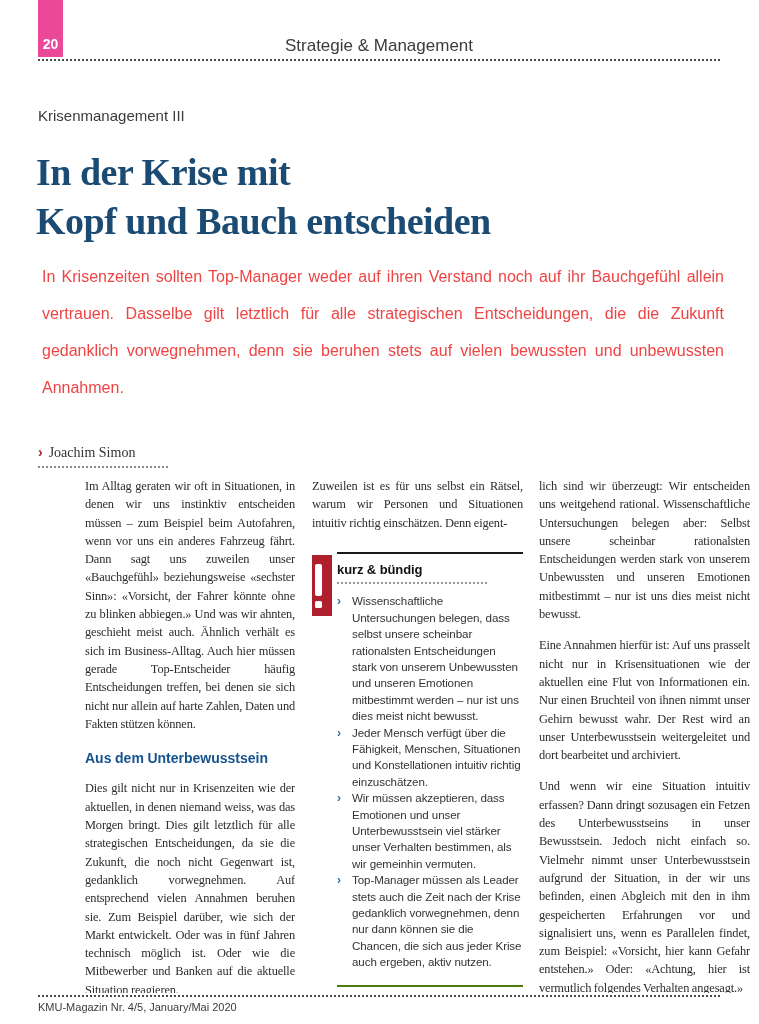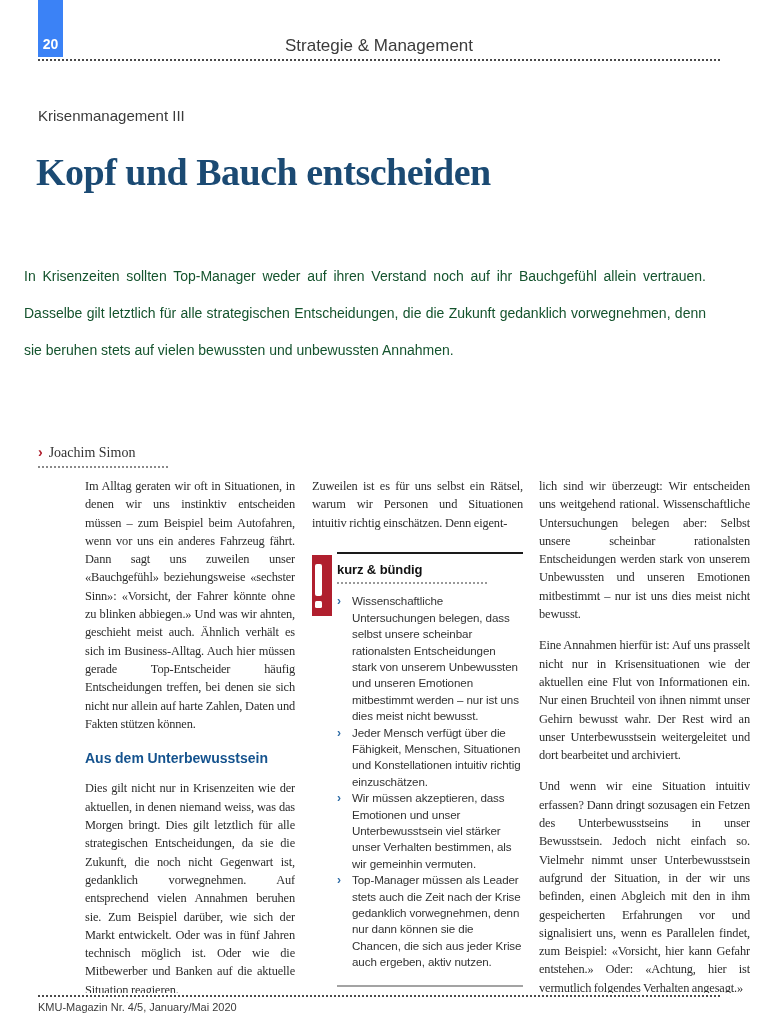--- a/index.html
+++ b/index.html
@@ -7,21 +7,21 @@
   body {
     position:relative;
     background:#ffffff;
     font-family:"Liberation Sans", sans-serif;
     color:#2e2e2e;
     overflow:hidden;
   }
   
   .pagenum-box {
     position:absolute; left:38px; top:0; width:25px; height:57px;
-    background:#3b82f6;
+    background:#ec4899;
     display:flex; align-items:flex-end; justify-content:center;
     padding-bottom:5px;
   }
   .pagenum-box span { color:#fff; font-size:14px; font-weight:bold; }
   .section-title {
     position:absolute; left:38px; top:36px; width:682px;
     text-align:center; font-size:17px; color:#3b3b3b;
   }
   .rule-dotted {
     position:absolute; left:38px; width:682px; height:0;
@@ -34,22 +34,22 @@
     position:absolute; left:38px; top:107px;
     font-size:15px; color:#3b3b3b;
   }
   .headline {
     position:absolute; left:36px; top:148px; width:682px;
     font-family:"Liberation Serif", serif;
     font-weight:bold; font-size:38px; line-height:49px;
     color:#1b4a73; letter-spacing:-0.5px;
   }
   .lead {
-    position:absolute; left:24px; top:258px; width:682px;
-    font-size:14px; line-height:37px; color:#14532d;
+    position:absolute; left:42px; top:258px; width:682px;
+    font-size:16px; line-height:37px; color:#ef4444;
     text-align:justify;
   }
   
   .author-row {
     position:absolute; left:38px; top:444px;
     font-family:"Liberation Serif", serif; font-size:14px; color:#333;
   }
   .author-row .chev { color:#b01f2e; font-weight:bold; font-family:"Liberation Sans",sans-serif; margin-right:6px; }
   .author-rule {
     position:absolute; left:38px; top:466px; width:130px; height:0;
@@ -83,21 +83,21 @@
     position:absolute; left:10px; top:9px; width:7px; height:32px;
     background:#fff; border-radius:2px;
   }
   .excl-dot {
     position:absolute; left:10px; bottom:8px; width:7px; height:7px;
     background:#fff; border-radius:1.5px;
   }
   .infobox-content {
     margin-left:25px;
     border-top:2px solid #1a1a1a;
-    border-bottom:2px solid #a3a3a3;
+    border-bottom:2px solid #4d7c0f;
     padding:6px 0 14px 0;
     font-family:"Liberation Sans", sans-serif;
     font-size:11.6px; line-height:16.4px; color:#333;
     text-align:left; letter-spacing:-0.1px; word-spacing:normal;
     hyphens:auto;
   }
   .infobox-title { font-size:13px; font-weight:bold; color:#111; padding:2px 0 4px 0; }
   .infobox-rule { border-top:2px dotted #999; width:150px; margin-bottom:9px; }
   .infobox-list { list-style:none; }
   .infobox-list li { display:grid; grid-template-columns:15px 1fr; }
@@ -112,20 +112,21 @@
 <body>
 
 <div class="pagenum-box">
   <span>20</span>
 </div>
 <div class="section-title">Strategie &amp; Management</div>
 <div class="rule-dotted rule-header"></div>
 
 <div class="kicker">Krisenmanagement III</div>
 <div class="headline">
+  <div>In der Krise mit</div>
   <div>Kopf und Bauch entscheiden</div>
 </div>
 <div class="lead">In Krisenzeiten sollten Top-Manager weder auf ihren Verstand noch auf ihr Bauchgefühl allein vertrauen. Dasselbe gilt letztlich für alle strategischen Entscheidungen, die die Zukunft gedanklich vorwegnehmen, denn sie beruhen stets auf vielen bewussten und unbewussten Annahmen.</div>
 
 <div class="author-row">
   <span class="chev">›</span><span>Joachim Simon</span>
 </div>
 <div class="author-rule"></div>
 
 <div class="col col-1">

